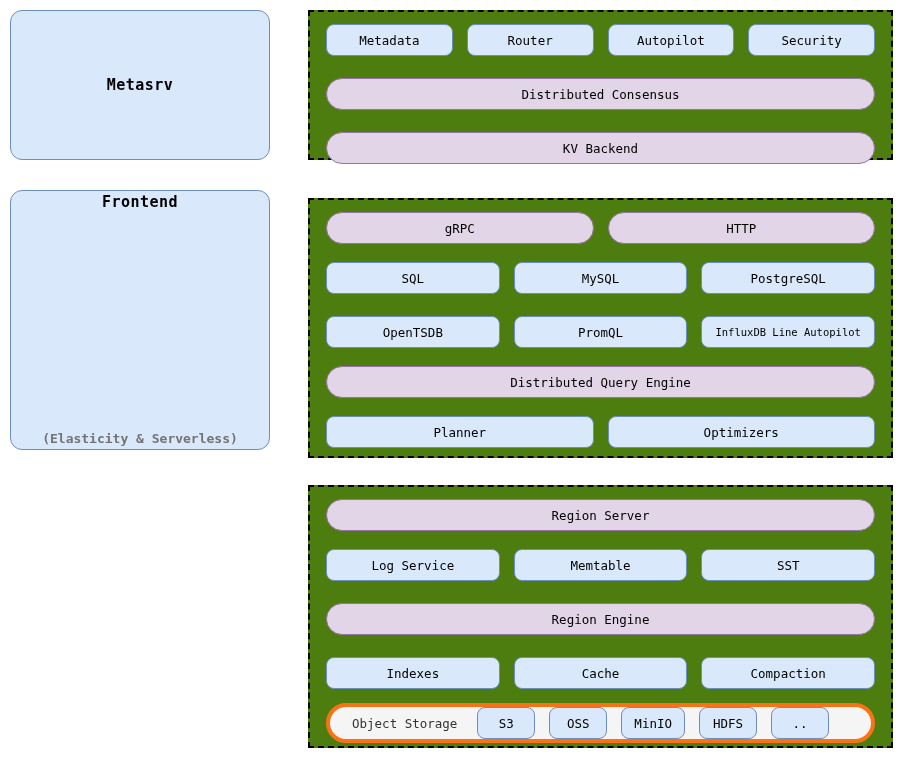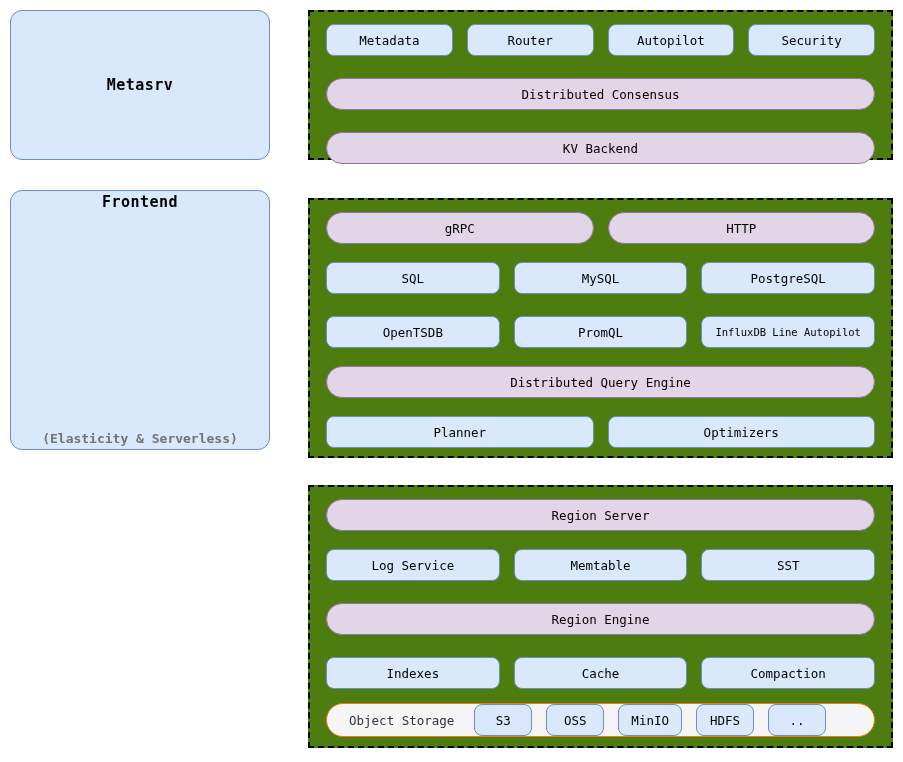--- a/index.html
+++ b/index.html
@@ -93,21 +93,21 @@
     background: #e1d5e7;
     border: 1px solid #9673a6;
     border-radius: 18px;
   }
   .chip.small-text { font-size: 10.5px; }
 
   
   .storage-band {
     margin-top: 14px;
     background: #f5f5f5;
-    border: 1px solid #f97316;
+    border: 4px solid #f97316;
     border-radius: 28px;
     height: 58px;
     display: flex;
     align-items: center;
     padding: 0 22px;
     box-sizing: border-box;
     gap: 14px;
   }
   .storage-label {
     font-size: 12.5px;

